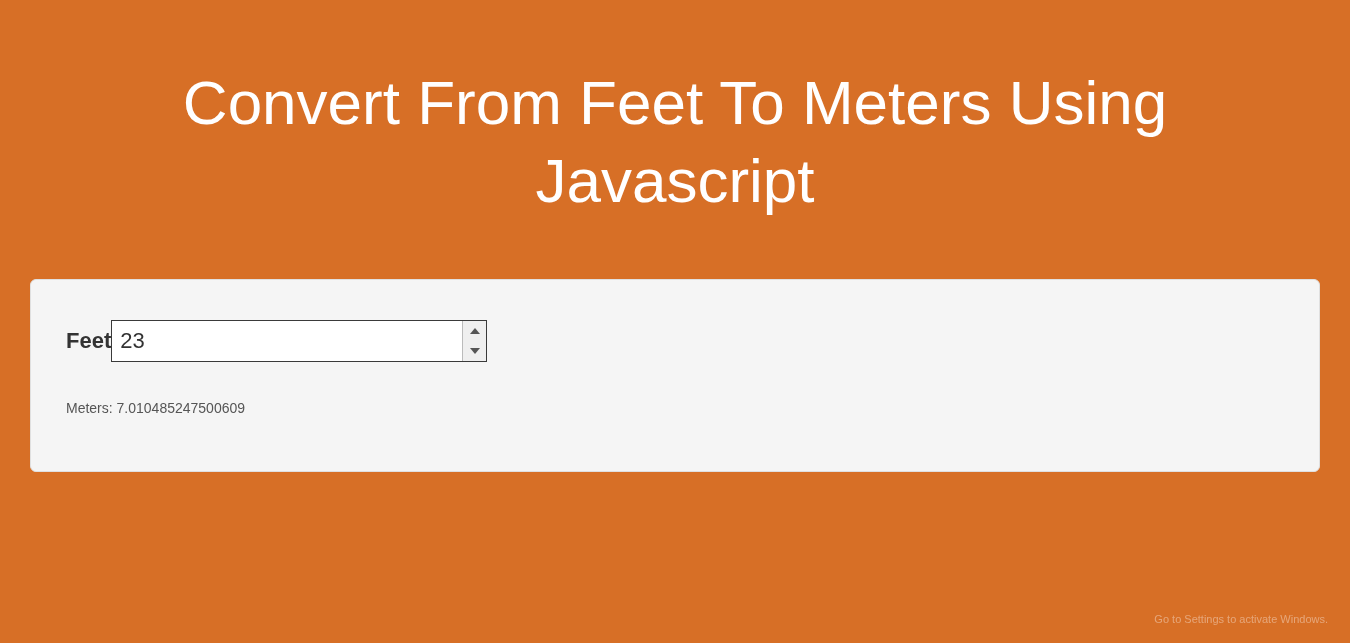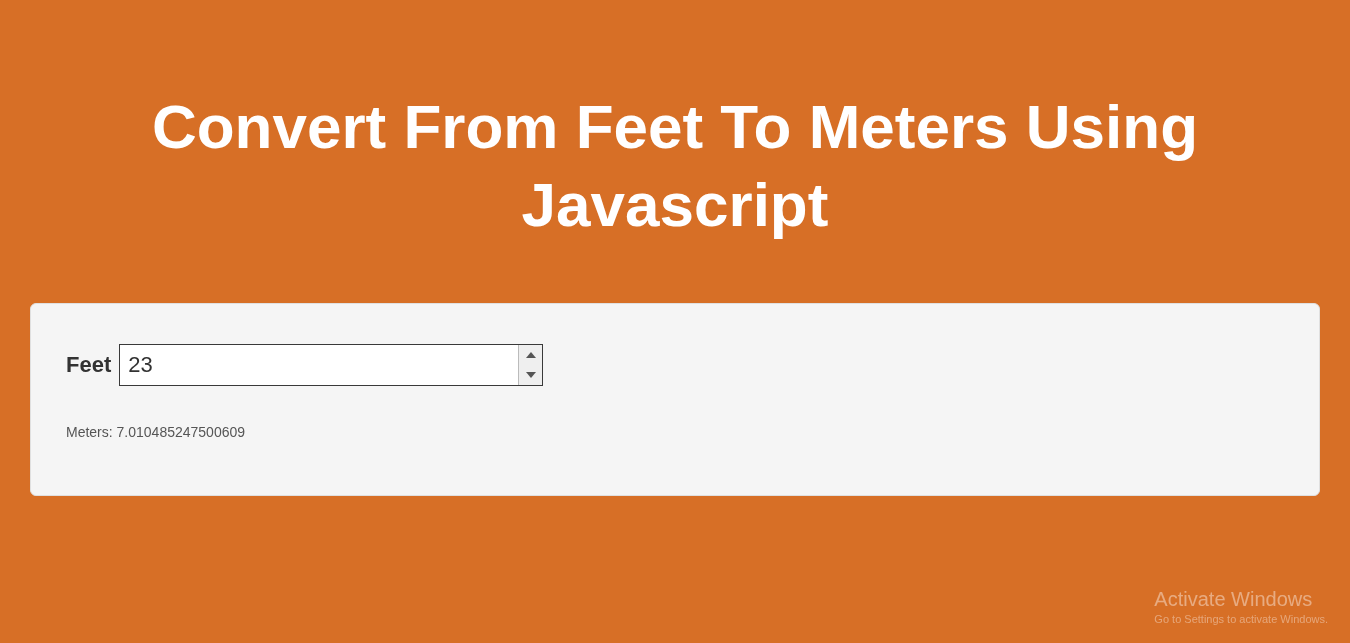--- a/index.html
+++ b/index.html
@@ -11,49 +11,49 @@
       width: 1350px;
       height: 643px;
       background: #d76f26;
       font-family: Arial, Helvetica, sans-serif;
       overflow: hidden;
       position: relative;
     }
     .page-title {
       color: #ffffff;
       font-size: 62px;
-      font-weight: 700;
+      font-weight: 400;
       text-align: center;
-      padding: 88px 60px 40px 60px;
+      padding: 64px 60px 40px 60px;
       line-height: 1.25;
     }
     .panel {
       background: #f5f5f5;
       border: 1px solid #e0e0e0;
       border-radius: 6px;
       margin: 20px 30px 0 30px;
       padding: 40px 35px 55px 35px;
     }
     .input-row {
       display: flex;
       align-items: center;
       margin-bottom: 38px;
     }
     .input-label {
       color: #333333;
       font-size: 22px;
       font-weight: bold;
-      margin-right: 8px;
+      margin-right: 0;
     }
     .number-input-wrap {
       position: relative;
       display: inline-block;
     }
     .feet-input {
-      width: 424px;
+      width: 376px;
       height: 42px;
       border: 1px solid #3a3a3a;
       background: #ffffff;
       color: #333333;
       font-size: 22px;
       padding: 4px 34px 4px 8px;
       outline: none;
       font-family: Arial, Helvetica, sans-serif;
     }
     .feet-input::-webkit-outer-spin-button,
@@ -134,15 +134,14 @@
     </span>
   </div>
   <div class="output-row">
     <span>Meters:</span>
     <span> </span>
     <span>7.010485247500609</span>
   </div>
 </div>
 
 <div class="watermark">
-  <div class="watermark-title">Activate Windows</div>
   <div class="watermark-sub">Go to Settings to activate Windows.</div>
 </div>
 
 </body></html>

